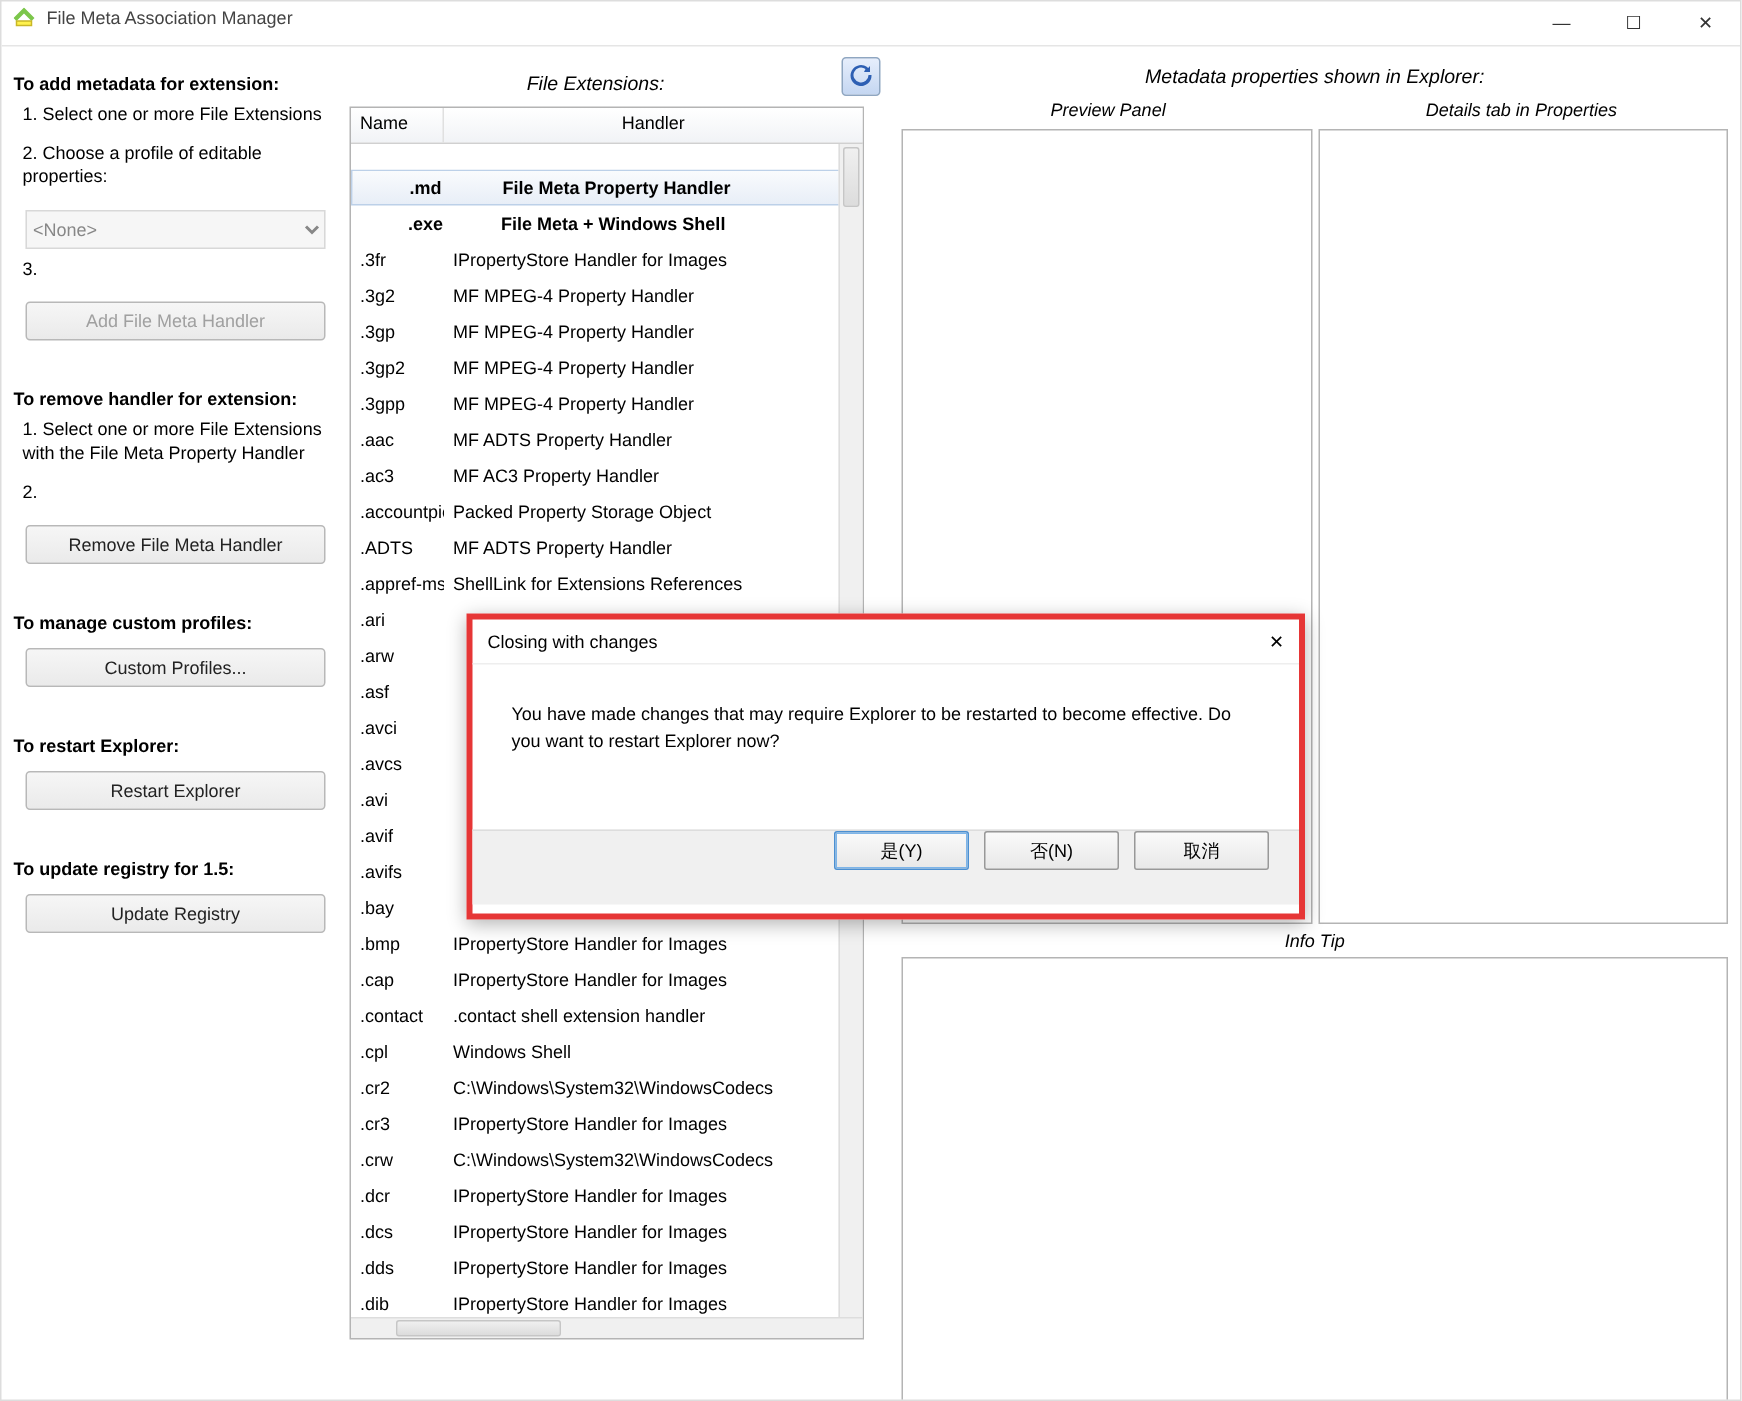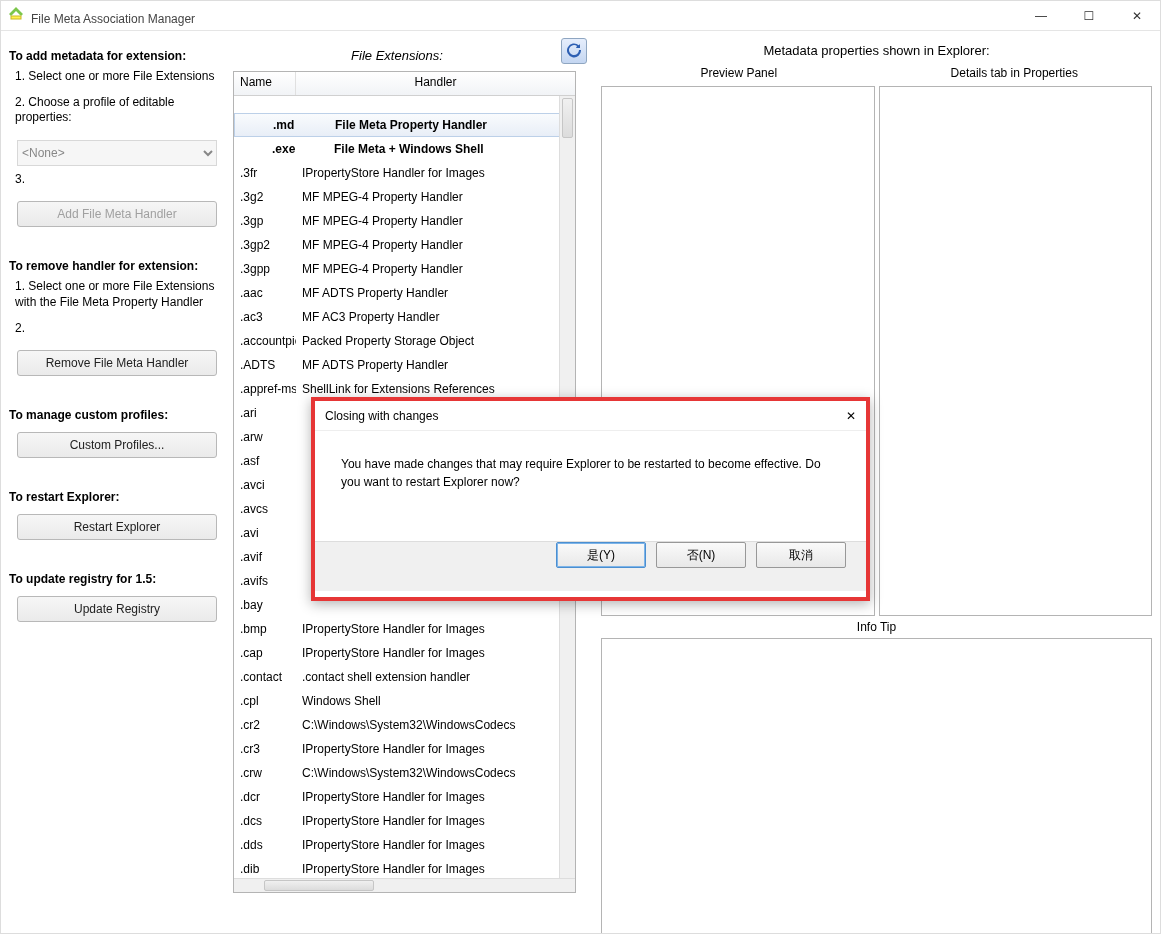--- a/index.html
+++ b/index.html
@@ -1,17 +1,17 @@
 <!DOCTYPE html>
 <html><head>
 <meta charset="utf-8">
 <style>
 * { box-sizing: border-box; margin:0; padding:0; font-family: "Segoe UI", Tahoma, sans-serif; font-size:12px; }
 body { background:#fff; width:1161px; height:934px; overflow:hidden; position:relative; border:1px solid #ddd; }
-.titlebar { height:30px; padding:4px 8px; display:flex; align-items:flex-end; border-bottom:1px solid #e5e5e5; color:#444; }
+.titlebar { height:30px; padding:4px 8px; display:flex; align-items:flex-start; border-bottom:1px solid #e5e5e5; color:#444; }
 .titlebar .title { margin-left:6px; flex:1; }
 .titlebar .ctrls { display:flex; gap:18px; }
 .titlebar .ctrls div { width:30px; height:20px; display:flex; align-items:center; justify-content:center; color:#333; }
 .content { display:flex; height:calc(100% - 30px); }
 .left { width:232px; padding:10px 8px; }
 .left h4 { font-weight:bold; margin:8px 0 6px 0; }
 .left .step { margin:4px 0 10px 6px; line-height:1.3; }
 .left select, .left button { width:200px; height:26px; margin:4px 8px 2px 8px; }
 .left select { background:#f3f3f3; border:1px solid #c8c8c8; color:#555; }
 .left button { background:linear-gradient(#f6f6f6,#eaeaea); border:1px solid #b8b8b8; border-radius:3px; color:#222; }
@@ -27,31 +27,31 @@
 .rows { flex:1; overflow:hidden; }
 .row { display:flex; height:24px; align-items:center; }
 .row .c1 { width:62px; padding:0 6px; overflow:hidden; white-space:nowrap; }
 .row .c2 { flex:1; padding:0 6px; overflow:hidden; white-space:nowrap; }
 .row.bold { font-weight:bold;padding-left:32px; }
 .row.sel { background:linear-gradient(#f9fbfd,#e8eef7); border:1px solid #bcd0e8; }
 .vscroll { position:absolute; right:0; top:24px; bottom:14px; width:16px; background:#f0f0f0; border-left:1px solid #ddd; }
 .vscroll .thumb { position:absolute; top:2px; left:2px; right:2px; height:40px; background:linear-gradient(#f0f0f0,#dcdcdc); border:1px solid #c6c6c6; border-radius:2px; }
 .hscroll { position:absolute; left:0; right:0; bottom:0; height:14px; background:#f0f0f0; border-top:1px solid #ddd; }
 .hscroll .thumb { position:absolute; left:30px; top:1px; bottom:1px; width:110px; background:linear-gradient(#f0f0f0,#dcdcdc); border:1px solid #c6c6c6; border-radius:2px; }
-.right { flex:1; padding:8px; }
+.right { flex:1; padding:8px;font-style:italic; }
 .right .rhdr { text-align:center; font-size:13px; margin:4px 0 8px 0; }
 .prh { display:flex; margin-bottom:6px; }
 .prh div { flex:1; text-align:center; }
 .panels { display:flex; flex-direction:column; height:860px; }
 .boxrow { display:flex; gap:4px; height:530px; }
 .boxrow .box { border:1px solid #b4b4b4; flex:1; }
 .infotip-lbl { text-align:center; margin:4px 0; }
 .infotip { border:1px solid #b4b4b4; flex:1; }
 
-.dialog-wrap { position:absolute; left:310px; top:396px; width:559px; height:204px; background:#fff; border:4px solid #e63636; box-shadow:0 3px 12px rgba(0,0,0,0.3); }
+.dialog-wrap { position:absolute; left:310px; top:408px; width:559px; height:204px; background:#fff; border:4px solid #e63636; box-shadow:0 3px 12px rgba(0,0,0,0.3); }
 .dtitle { height:30px; padding:4px 10px; display:flex; justify-content:space-between; align-items:center; border-bottom:1px solid #eee; }
 .dbody { padding:24px 26px 10px 26px; height:110px; line-height:1.5; }
 .dfoot { background:#f0f0f0; border-top:1px solid #ddd; height:50px; display:flex; justify-content:flex-end; align-items:flex-start; gap:10px; padding-right:20px; }
 .dfoot button { width:90px; height:26px; background:linear-gradient(#fafafa,#e8e8e8); border:1px solid #989898; border-radius:2px; }
 .dfoot button.def { border:1px solid #4b8fd1; box-shadow:0 0 0 1px #7db4e8 inset; }
 </style>
 </head>
 <body>
 
 <div class="titlebar">

